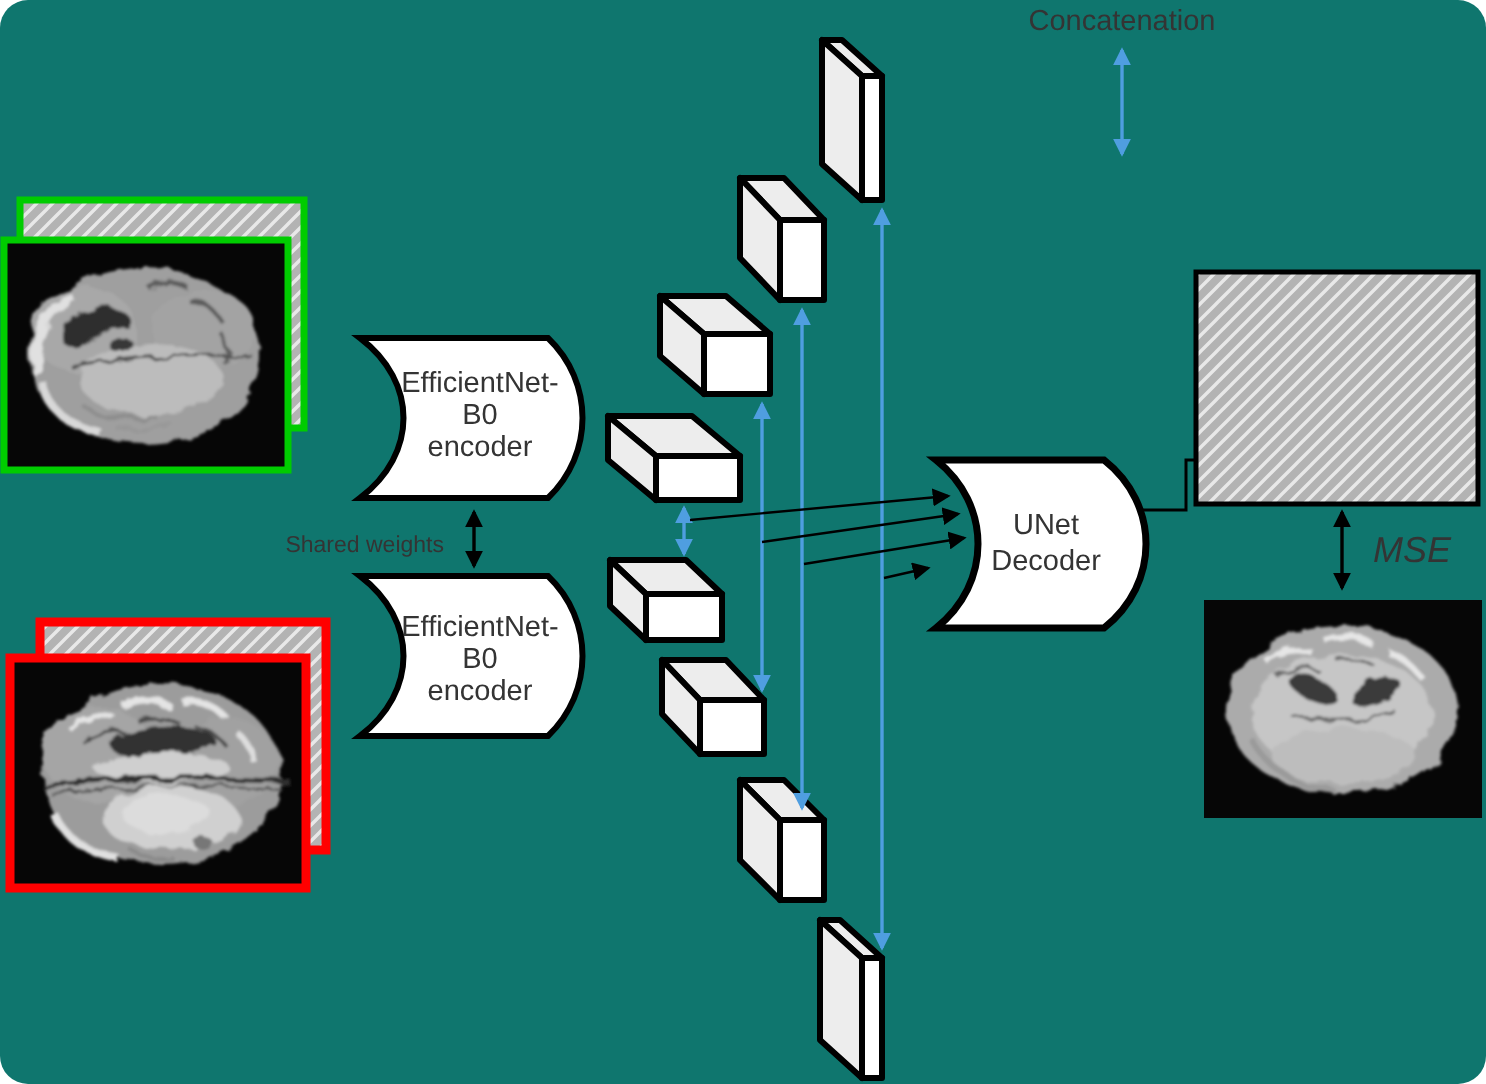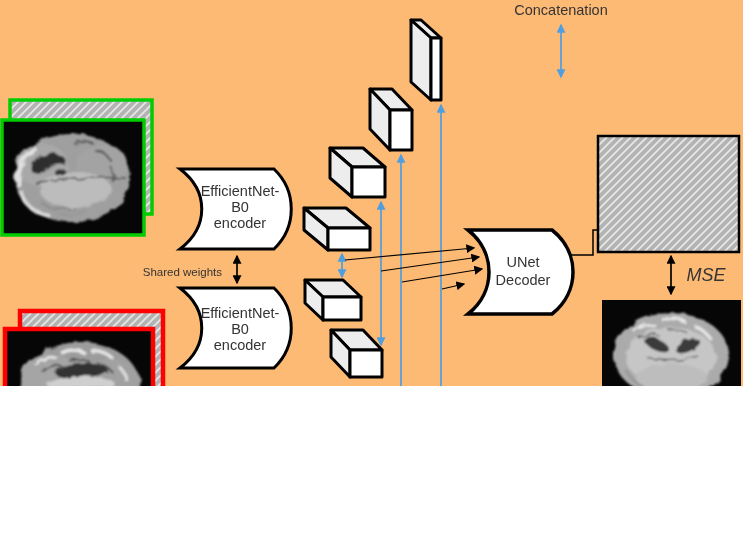--- a/index.html
+++ b/index.html
@@ -1,18 +1,18 @@
 <!DOCTYPE html>
 <html><head>
 <meta charset="utf-8">
 <style>
   html,body { margin:0; padding:0; background:#ffffff; }
   .canvas {
-    position:relative; width:743px; height:386px; background:#fdba74;
-    font-family:"Liberation Sans", sans-serif; overflow:hidden;
+    position:relative; width:743px; height:542px; background:#0f766e;
+    font-family:"Liberation Sans", sans-serif; overflow:hidden;border-radius:14px;
   }
   svg text {
     font-family:"Liberation Sans", sans-serif;
     fill:#343434;
   }
 </style>
 </head>
 <body>
 
 <div class="canvas">

